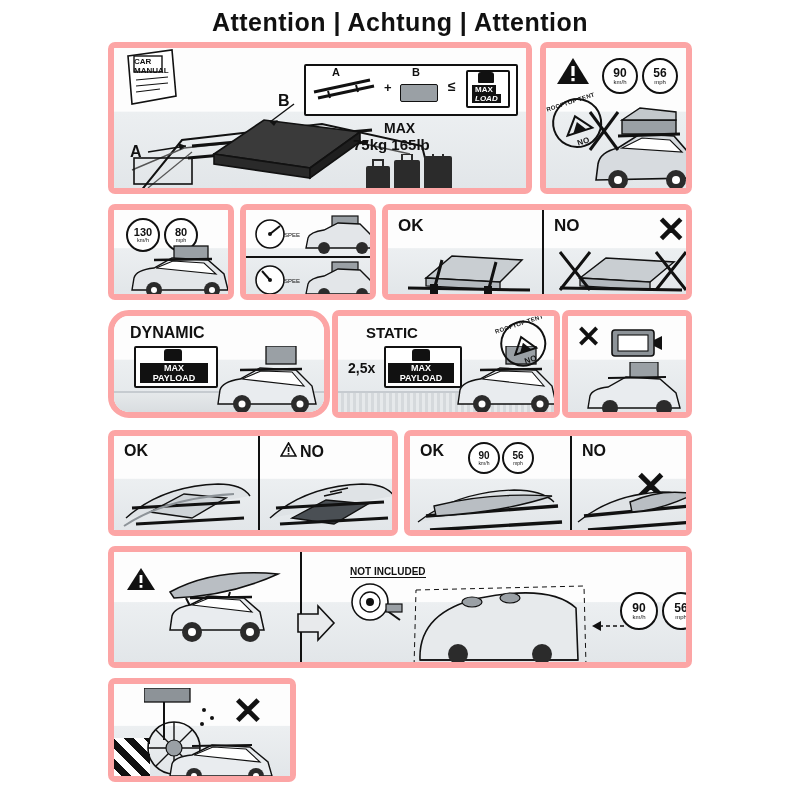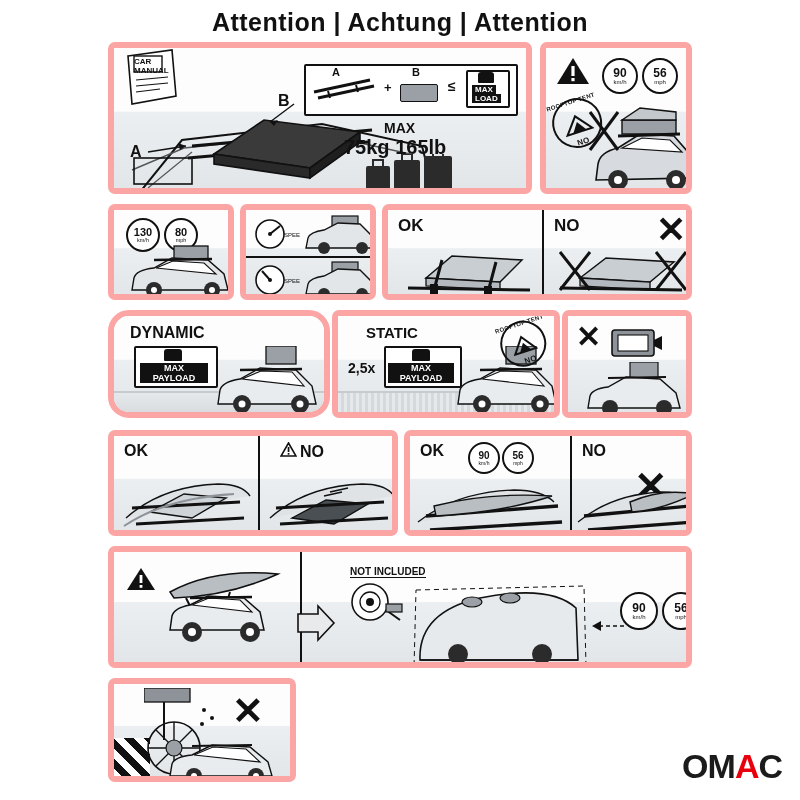--- a/index.html
+++ b/index.html
@@ -106,24 +106,24 @@
       <path d="M16 17 L18 24 M44 11 L46 18" stroke="#111" stroke-width="2"></path>
     </svg>
     <div class="lbl" style="left:218px;top:18px;font-size:11px;">A</div>
     <div class="lbl" style="left:270px;top:32px;font-size:13px;">+</div>
     <div class="greybox" style="left:286px;top:36px;width:36px;height:16px;border:1.5px solid #111;background:#9aa0a5;"></div>
     <div class="lbl" style="left:298px;top:18px;font-size:11px;">B</div>
     <div class="lbl" style="left:334px;top:30px;font-size:14px;">≤</div>
     <div class="whitebox" style="left:352px;top:22px;width:40px;height:34px;border-width:2px;"></div>
     <div class="payload-ico" style="left:364px;top:24px;width:16px;height:11px;border-radius:3px 3px 1px 1px;"></div>
     <div class="smalltxt" style="left:358px;top:37px;font-size:8px;color:#fff;background:#111;padding:0 3px;">MAX</div>
-    <div class="smalltxt" style="left:358px;top:46px;font-size:8px;color:#fff;background:#111;padding:0 3px;">LOAD</div>
+    <div class="smalltxt" style="left:358px;top:46px;font-size:8px;color:#fff;background:#111;padding:0 3px;font-style:italic;">LOAD</div>
 
     <div class="lbl" style="left:270px;top:72px;font-size:14px;">MAX</div>
-    <div class="lbl" style="left:230px;top:88px;font-size:20px;">75kg 165lb</div>
+    <div class="lbl" style="left:239px;top:88px;font-size:15px;">75kg 165lb</div>
     <svg class="art" style="left:250px;top:106px;" width="110" height="42" viewBox="0 0 110 42">
       <rect x="2" y="12" width="24" height="28" rx="2" fill="#2b2b2b"></rect>
       <rect x="9" y="6" width="10" height="7" fill="none" stroke="#2b2b2b" stroke-width="2"></rect>
       <rect x="30" y="6" width="26" height="34" rx="2" fill="#2b2b2b"></rect>
       <rect x="38" y="0" width="10" height="7" fill="none" stroke="#2b2b2b" stroke-width="2"></rect>
       <rect x="60" y="2" width="28" height="38" rx="2" fill="#2b2b2b"></rect>
       <rect x="69" y="-4" width="10" height="7" fill="none" stroke="#2b2b2b" stroke-width="2"></rect>
     </svg>
   </div>
 
@@ -463,17 +463,14 @@
       <path d="M8 40 L10 28 Q12 21 30 19 L50 9 L88 11 L106 26 L110 40 Z" fill="#e9ecef" stroke="#111" stroke-width="1.4"></path>
       <path d="M32 19 L51 11 L84 13 L98 26 Z" fill="#fff" stroke="#111" stroke-width="1.1"></path>
       <circle cx="32" cy="40" r="8" fill="#2b2b2b"></circle>
         <circle cx="32" cy="40" r="3" fill="#fff"></circle>
       <circle cx="94" cy="40" r="8" fill="#2b2b2b"></circle>
         <circle cx="94" cy="40" r="3" fill="#fff"></circle>
       <path d="M30 10 L90 9" stroke="#111" stroke-width="2.2"></path>
     </svg>
   </div>
 
-  <div class="omac">
-    <span>OM</span><span class="a">A</span><span>C</span>
-  </div>
 
 </div>
 
 </body></html>

